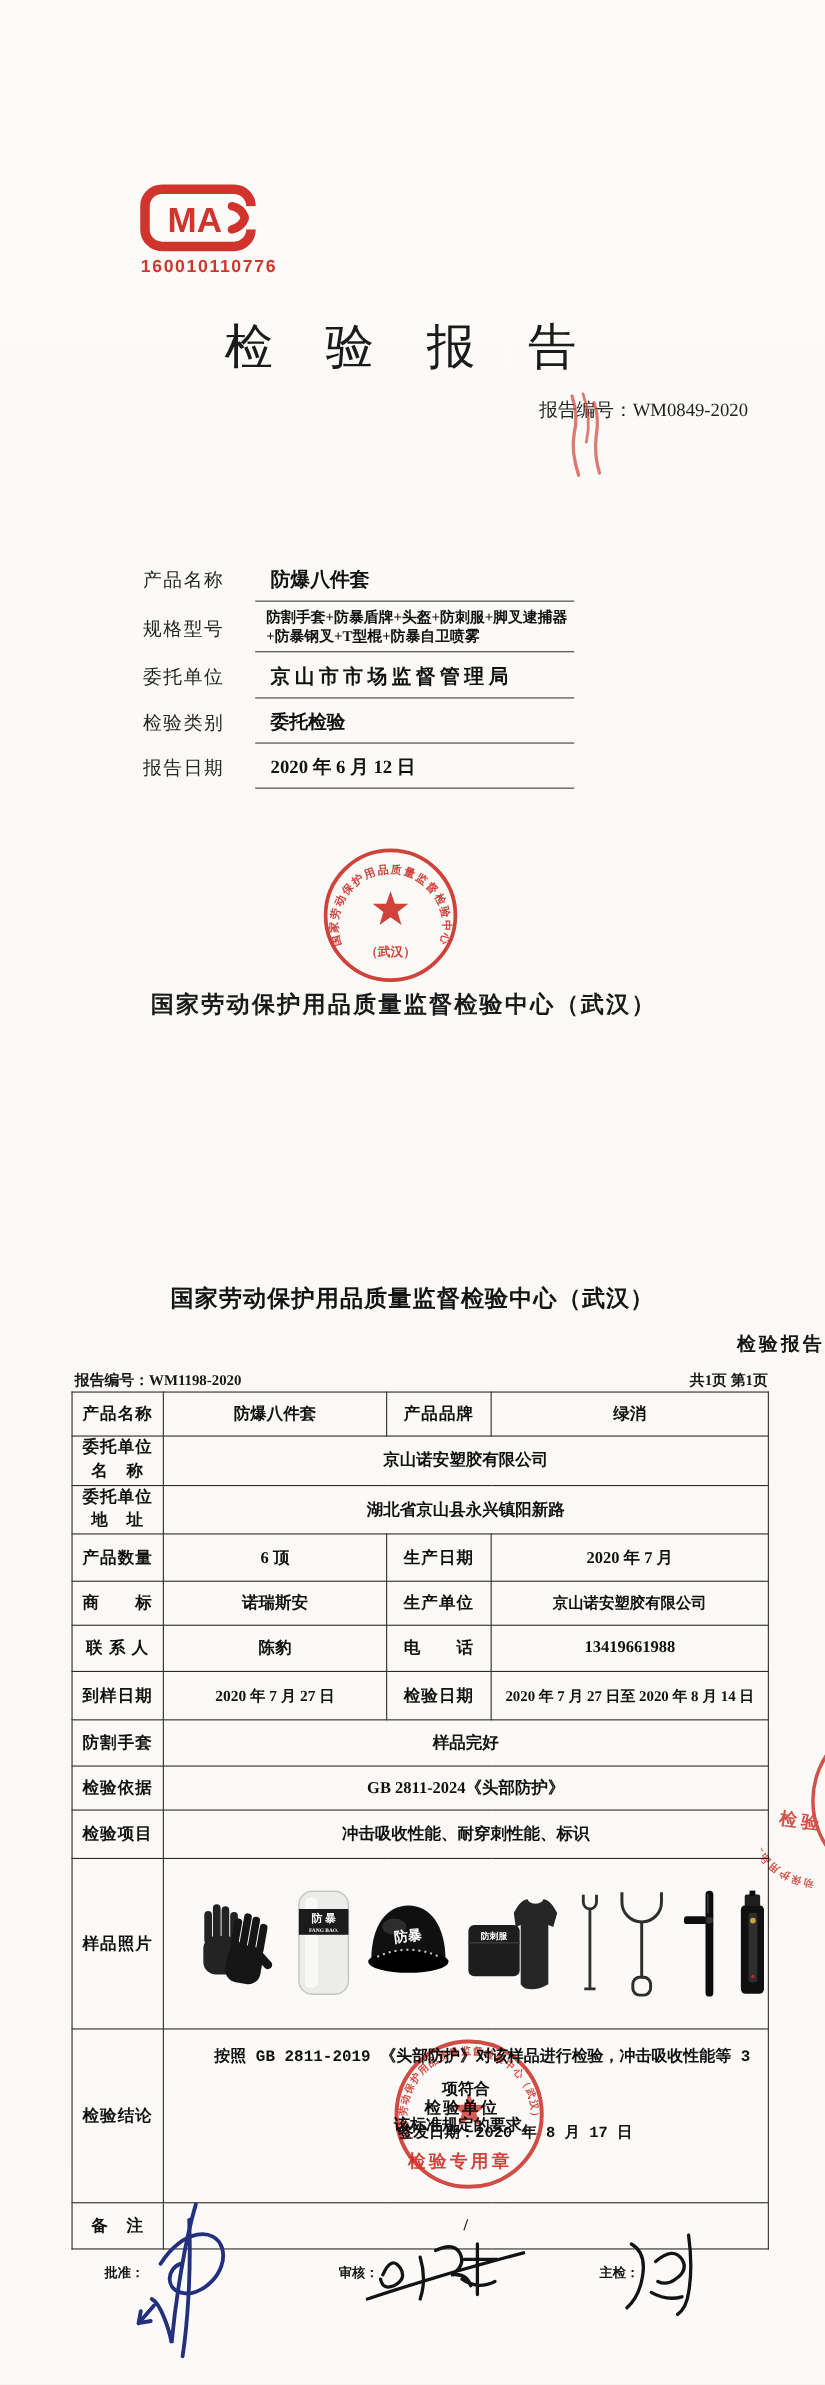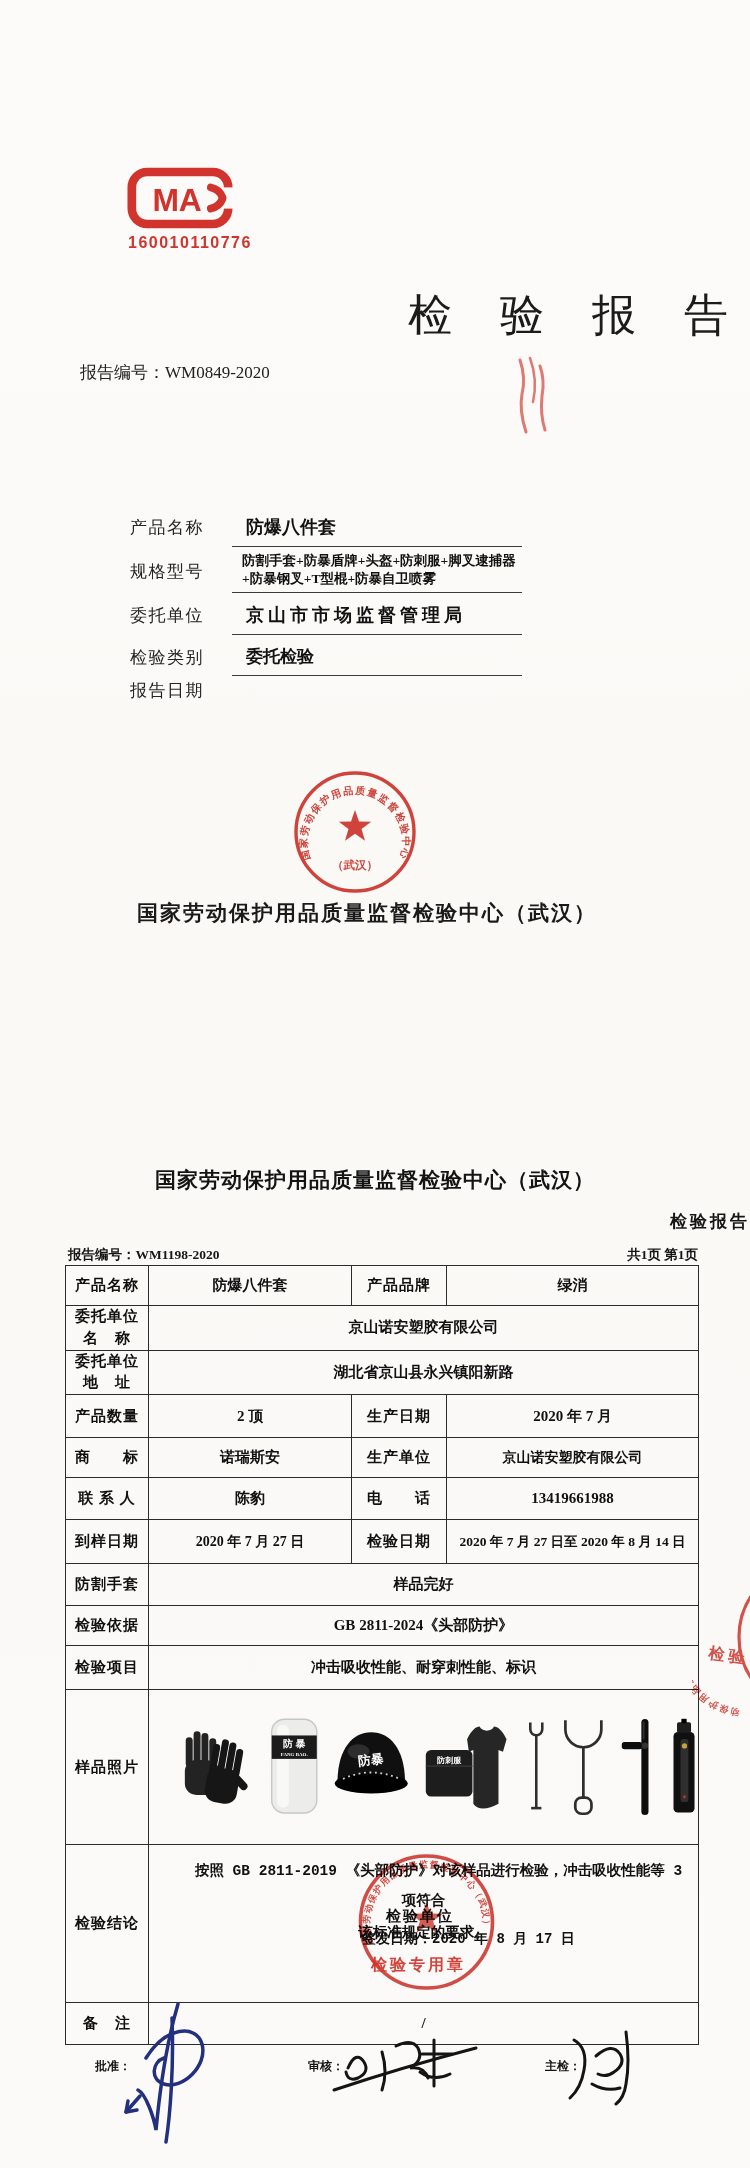--- a/index.html
+++ b/index.html
@@ -6,22 +6,22 @@
   #sheet{
     position:relative;width:750px;height:2168px;margin:0 auto;
     background:linear-gradient(180deg,#fcfbf9 0%,#faf9f6 45%,#fbfaf8 100%);
     overflow:hidden;
     font-family:"Liberation Serif","DejaVu Serif",serif;
     color:#161616;
   }
   .abs{position:absolute;}
   
   .cma-number{left:128px;top:234px;font-size:16px;font-weight:700;color:#d0342c;letter-spacing:1.5px;font-family:"Liberation Sans",sans-serif;}
-  .p1-title{left:0;top:286px;width:730px;text-align:right;font-size:44px;font-weight:500;letter-spacing:2px;color:#1b1b1b;}
-  .p1-reportno{left:80px;top:361px;width:600px;text-align:left;font-size:17px;color:#222;}
+  .p1-title{left:0;top:286px;width:730px;text-align:center;font-size:44px;font-weight:500;letter-spacing:2px;color:#1b1b1b;}
+  .p1-reportno{left:80px;top:361px;width:600px;text-align:right;font-size:17px;color:#222;}
   .cover-table{left:130px;top:508px;width:392px;}
   .crow{display:flex;align-items:center;}
   .clabel{width:76px;flex-shrink:0;font-size:17px;letter-spacing:1.5px;color:#242424;}
   .cval{flex:1;margin-left:26px;border-bottom:1.6px solid #3c3c3c;padding:7px 0 7px 14px;font-size:18px;font-weight:600;color:#111;}
   .cval.small{font-size:13.5px;font-weight:600;line-height:1.35;padding:3px 0 4px 10px;}
   .cval.spaced{letter-spacing:4px;}
   .p1-footer{left:0;top:899px;width:734px;text-align:center;font-size:21px;font-weight:700;letter-spacing:2px;color:#1a1a1a;}
   .seal1{left:291px;top:768px;mix-blend-mode:multiply;opacity:.92;}
   .frag1{left:514px;top:356px;opacity:.65;}
   
@@ -84,20 +84,21 @@
     <div class="crow" style="margin-top:3px">
       <div class="clabel">委托单位</div>
       <div class="cval spaced">京山市市场监督管理局</div>
     </div>
     <div class="crow" style="margin-top:3px">
       <div class="clabel">检验类别</div>
       <div class="cval" style="font-size:17px">委托检验</div>
     </div>
     <div class="crow" style="margin-top:3px">
       <div class="clabel">报告日期</div>
+      <div class="cval" style="font-size:17px">2020 年 6 月 12 日</div>
     </div>
   </div>
 
   <svg class="abs frag1" width="34" height="80" viewBox="0 0 34 80">
     <path d="M6,4 q6,18 2,34 q-3,16 4,38" stroke="#d0342c" stroke-width="3" fill="none" stroke-linecap="round"></path>
     <path d="M16,2 q8,22 3,44" stroke="#d0342c" stroke-width="2.5" fill="none" stroke-linecap="round"></path>
     <path d="M26,10 q5,14 2,30 q-2,18 3,34" stroke="#d0342c" stroke-width="3" fill="none" stroke-linecap="round"></path>
   </svg>
 
   <svg class="abs seal1" width="128" height="128" viewBox="0 0 128 128">
@@ -143,21 +144,21 @@
       </tr>
       <tr style="height:42px">
         <td class="lab lab2">
           <div>委托单位</div>
           <div>地　址</div>
         </td>
         <td colspan="3">湖北省京山县永兴镇阳新路</td>
       </tr>
       <tr style="height:43px">
         <td class="lab">产品数量</td>
-        <td>2 顶</td>
+        <td>6 顶</td>
         <td class="lab">生产日期</td>
         <td>2020 年 7 月</td>
       </tr>
       <tr style="height:40px">
         <td class="lab">商　　标</td>
         <td>诺瑞斯安</td>
         <td class="lab">生产单位</td>
         <td class="fs14">京山诺安塑胶有限公司</td>
       </tr>
       <tr style="height:42px">

